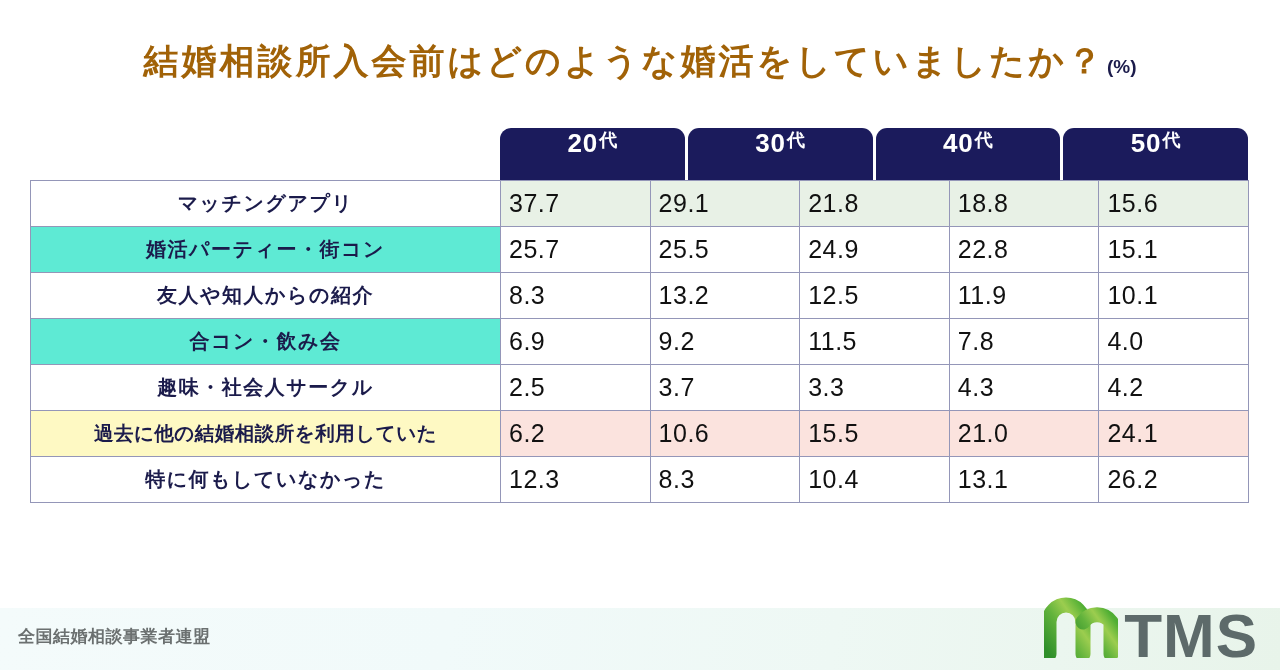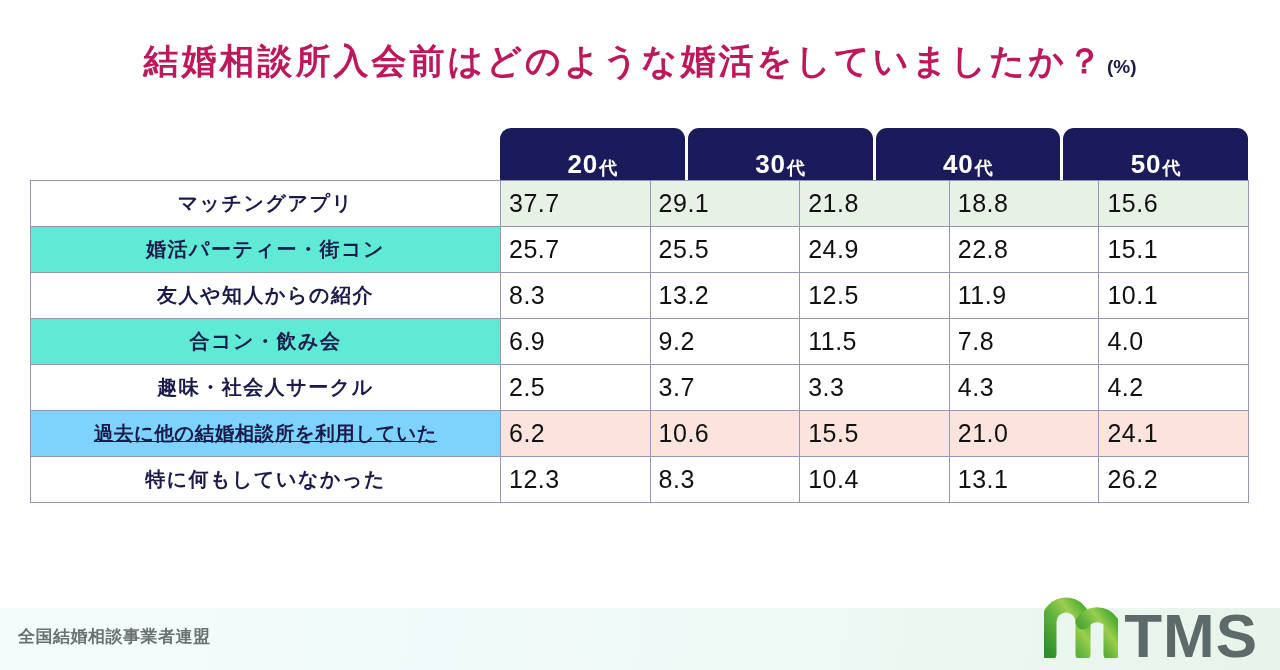--- a/index.html
+++ b/index.html
@@ -20,21 +20,21 @@
     position: absolute;
     top: 38px;
     left: 0;
     width: 1280px;
     text-align: center;
     white-space: nowrap;
   }
   #title-text {
     font-size: 35px;
     font-weight: bold;
-    color: #be185d;
+    color: #a16207;
     letter-spacing: 3px;
     vertical-align: baseline;
   }
   #title-unit {
     font-size: 19px;
     font-weight: bold;
     color: #1b1b4b;
     letter-spacing: 0px;
     vertical-align: baseline;
     margin-left: 2px;
@@ -53,21 +53,21 @@
     display: flex;
     margin-left: 470px;   
     height: 52px;
   }
   .head-cell {
     flex: 1 1 0;
     background: #1b1b5c;
     color: #ffffff;
     border-radius: 11px 11px 0 0;
     display: flex;
-    align-items: flex-end;
+    align-items: flex-start;
     justify-content: center;
     margin-right: 3px;
     box-sizing: border-box;
   }
   .head-cell:last-child { margin-right: 0; }
   .head-num {
     font-size: 26px;
     font-weight: bold;
     letter-spacing: 1px;
   }
@@ -110,21 +110,21 @@
   }
   td.data-cell {
     font-size: 25px;
     color: #111111;
     background: #ffffff;
     letter-spacing: 0.5px;
   }
   tr.hl-green td.data-cell { background: #e8f1e6; }
   tr.hl-pink  td.data-cell { background: #fbe3de; }
   tr.hl-green td.label-cell { background: #ffffff; }
-  tr.hl-pink  td.label-cell { background: #7dd3fc; text-decoration: underline; }
+  tr.hl-pink  td.label-cell { background: #fef9c3; }
 
   
   #footer-band {
     position: absolute;
     left: 0;
     bottom: 0;
     width: 1280px;
     height: 62px;
     background: linear-gradient(100deg, #f4fbfb 0%, #f1fafa 35%, #eef8f4 65%, #e8f4ea 100%);
   }

